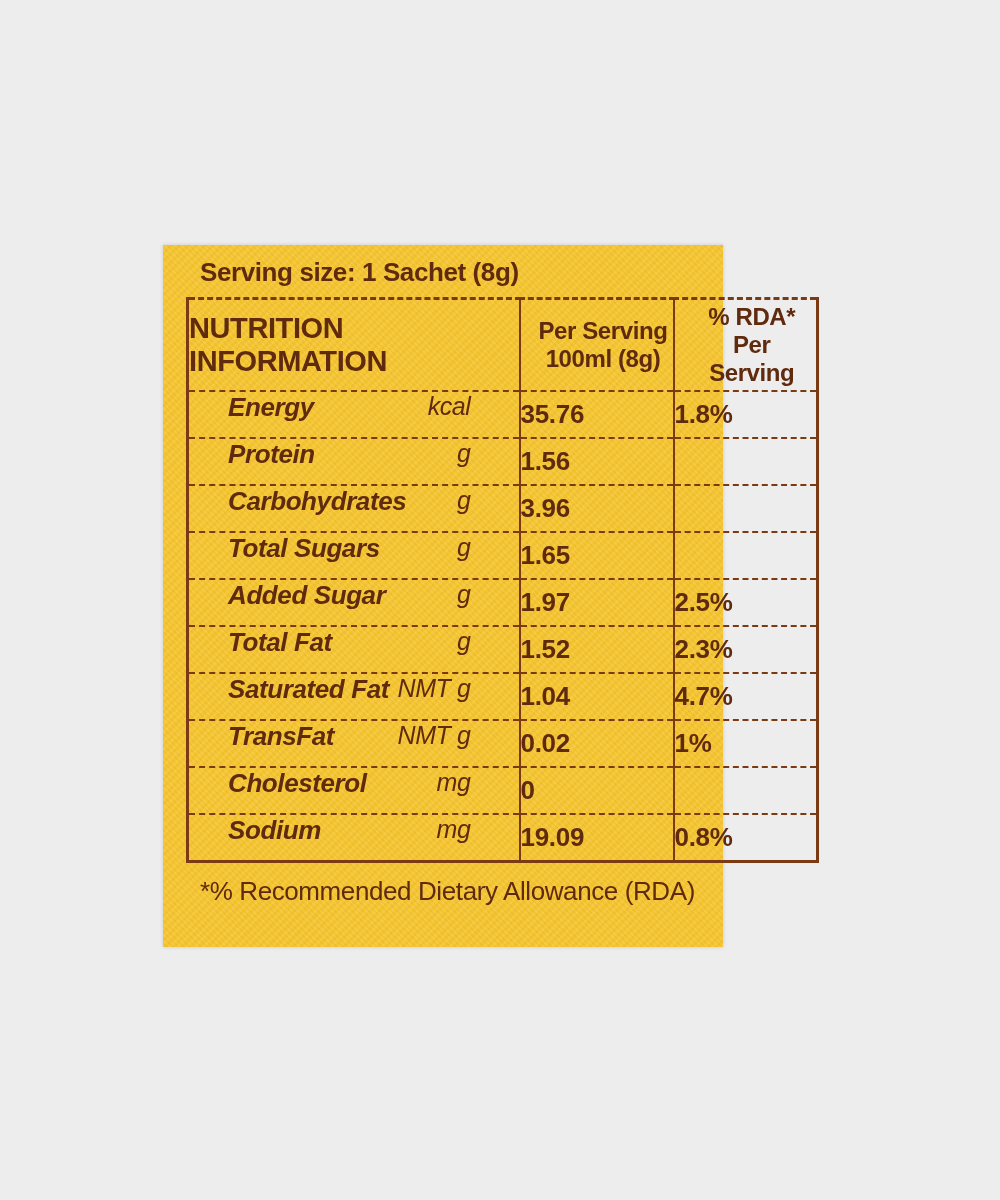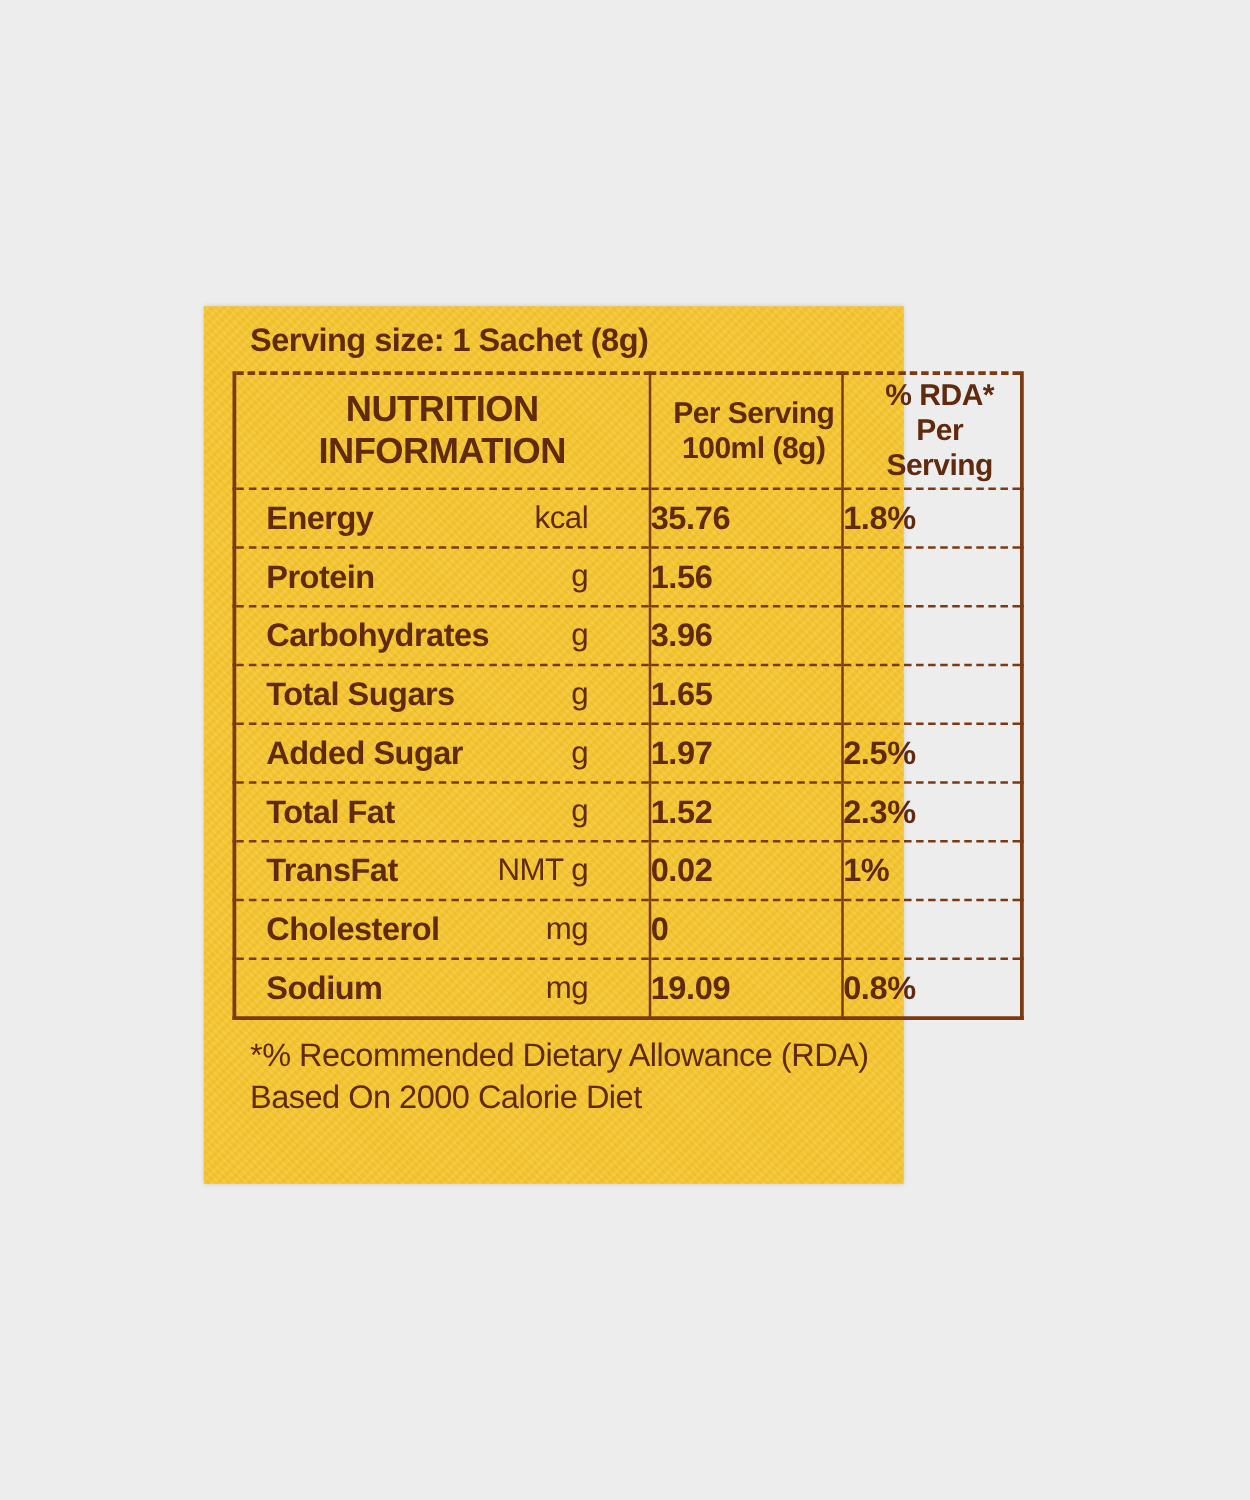--- a/index.html
+++ b/index.html
@@ -42,30 +42,30 @@
   table.nutri td, table.nutri th {
     border-right: 2px solid #7b3a12;
     border-bottom: 2px dashed #7b3a12;
     padding: 0;
     color: #5f2a0e;
   }
   table.nutri td:last-child, table.nutri th:last-child { border-right: none; }
   tr.hdr { height: 92px; }
   tr.nrow { height: 45px; }
   th .h-big {
-    display: block; text-align: center;
+    display: block; text-align: left;
     font-size: 29px; font-weight: 700; letter-spacing: -0.4px; line-height: 33px;
   }
   th .h-small {
     display: block; text-align: center;
     font-size: 24px; font-weight: 700; letter-spacing: -0.4px; line-height: 28px; margin-left: 13px;
   }
   .namecell {
-    display: flex; justify-content: space-between; align-items: center;
-    padding: 0 48px 0 24px; height: 45px; box-sizing: border-box;
+    display: flex; justify-content: space-between; 
+    padding: 0 48px 0 39px; height: 45px; box-sizing: border-box; font-style: italic;
   }
   .nname { font-size: 26px; font-weight: 700; letter-spacing: -0.4px; white-space: nowrap; }
   .nunit { font-size: 25px; font-weight: 400; letter-spacing: -0.4px; white-space: nowrap; }
   td.val { text-align: left; font-size: 26px; font-weight: 700; letter-spacing: -0.3px; }
   .footnote {
     margin-left: 37px; margin-top: 12px;
     font-size: 26px; font-weight: 400; letter-spacing: -0.4px; line-height: 33px;
   }
 </style>
 </head>
@@ -156,20 +156,30 @@
     <td>
       <div class="namecell">
         <span class="nname">Total Fat</span>
         <span class="nunit">g</span>
       </div>
     </td>
     <td class="val">1.52</td>
     <td class="val">2.3%</td>
   </tr>
 
+  <tr class="nrow">
+    <td>
+      <div class="namecell">
+        <span class="nname">Saturated Fat</span>
+        <span class="nunit">NMT g</span>
+      </div>
+    </td>
+    <td class="val">1.04</td>
+    <td class="val">4.7%</td>
+  </tr>
 
   <tr class="nrow">
     <td>
       <div class="namecell">
         <span class="nname">TransFat</span>
         <span class="nunit">NMT g</span>
       </div>
     </td>
     <td class="val">0.02</td>
     <td class="val">1%</td>
@@ -194,15 +204,14 @@
       </div>
     </td>
     <td class="val">19.09</td>
     <td class="val">0.8%</td>
   </tr>
 </tbody>
   </table>
 
   <div class="footnote">
     <div>*% Recommended Dietary Allowance (RDA)</div>
-    <div>Based On 2000 Calorie Diet</div>
   </div>
 </div>
 
 </body></html>

